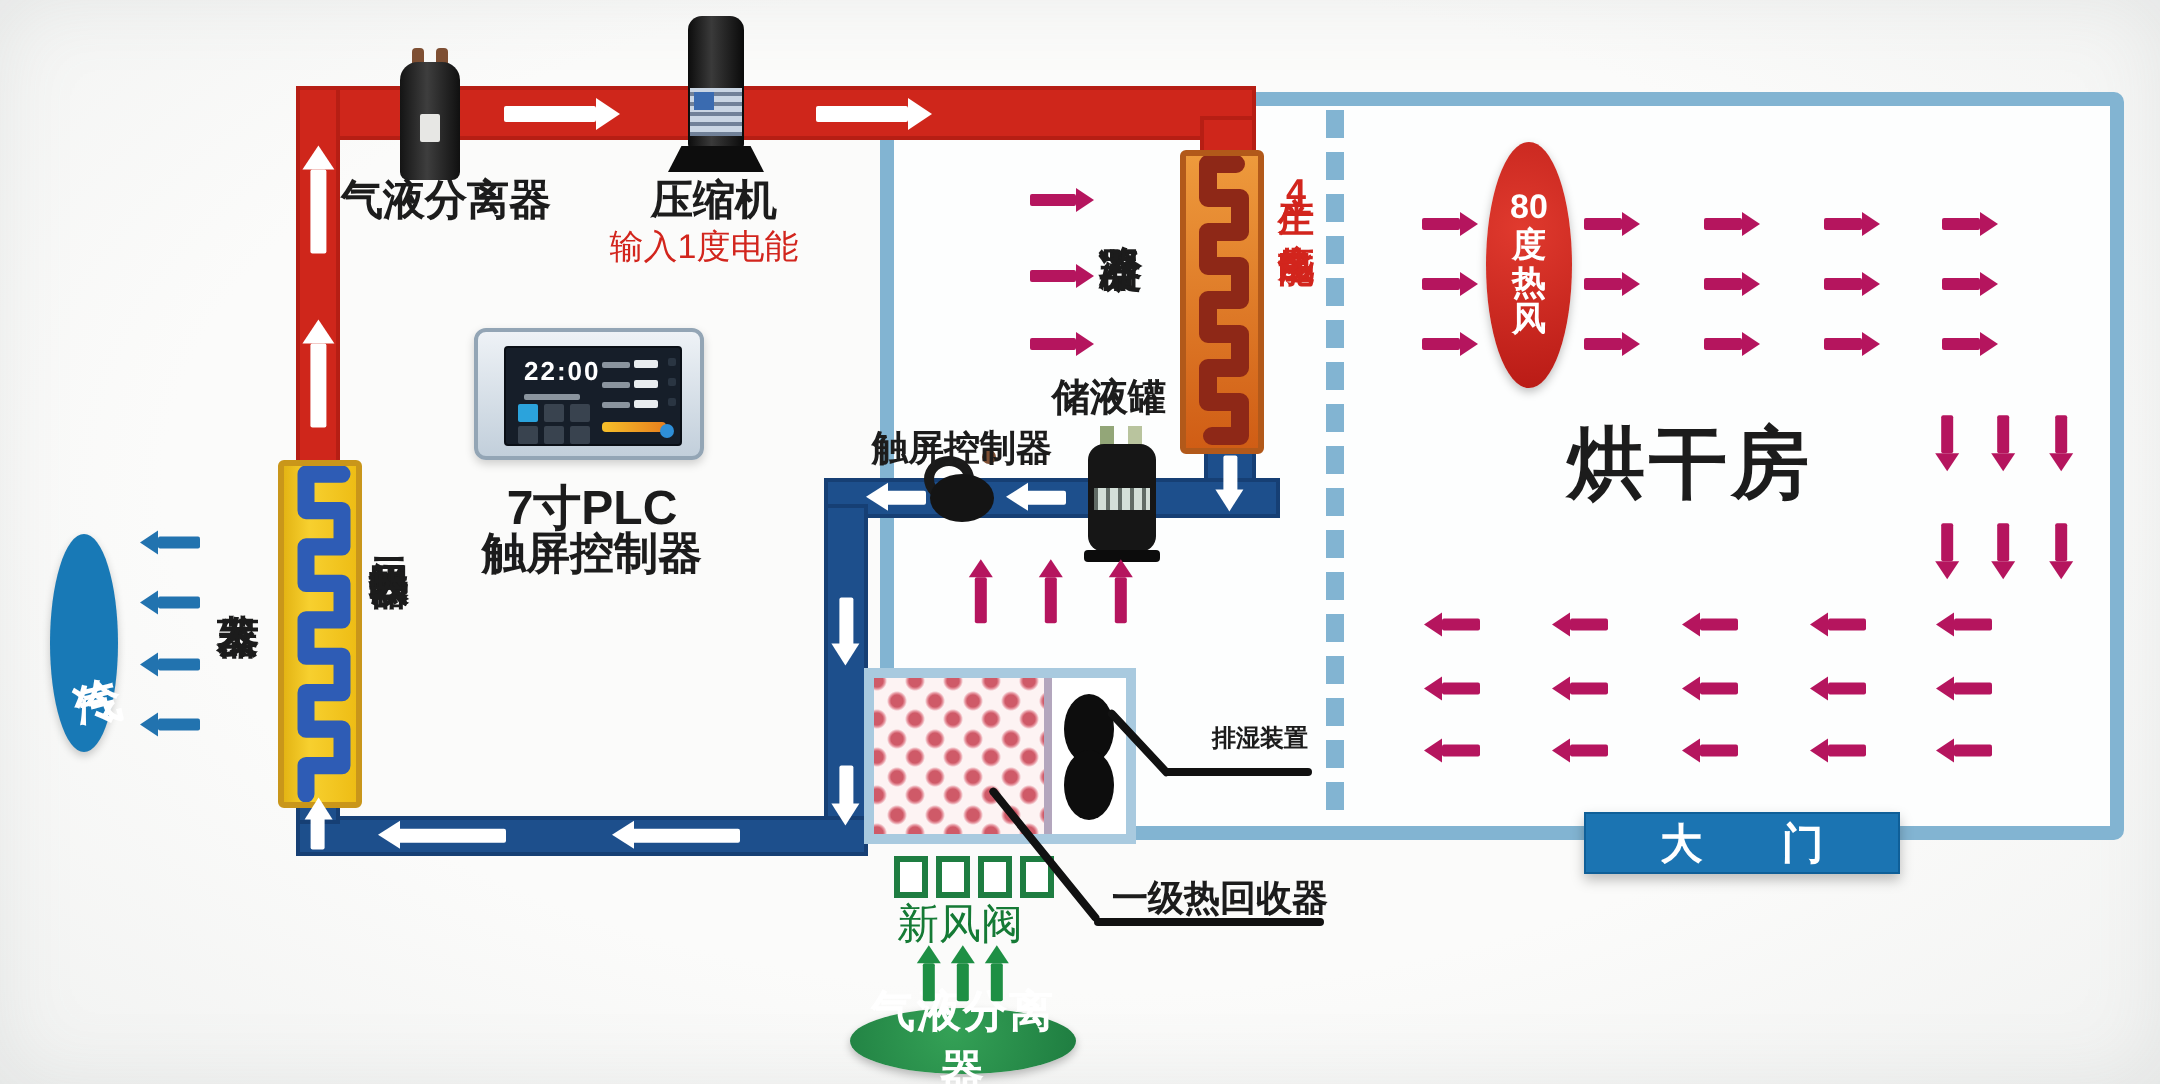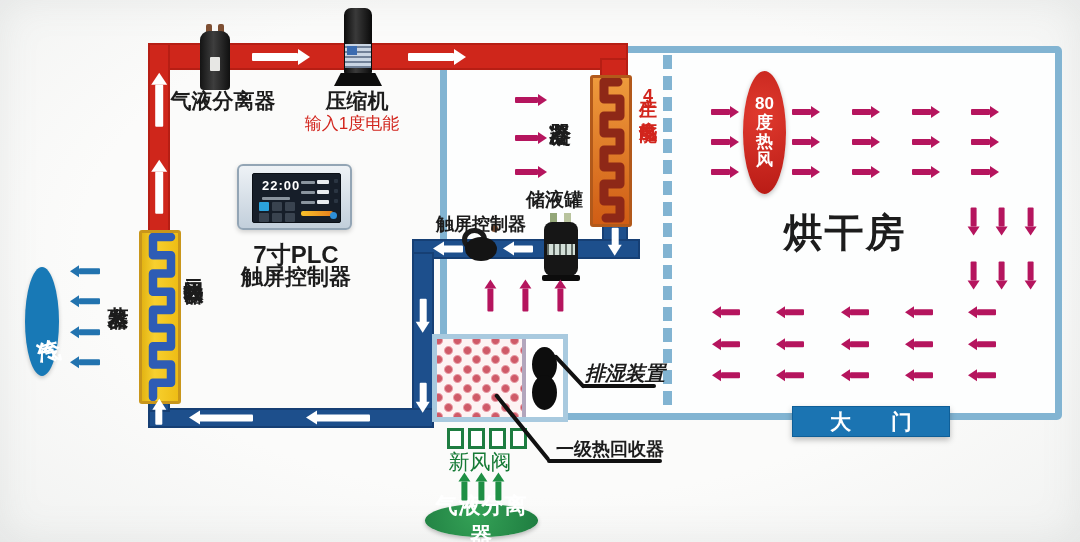--- a/index.html
+++ b/index.html
@@ -228,21 +228,21 @@
 
   <div class="abs lbl center" style="left:168px;top:90px;width:110px;font-size:21px;">气液分离器</div>
   <div class="abs lbl center" style="left:321px;top:90px;width:72px;font-size:21px;">压缩机</div>
   <div class="abs center" style="left:299px;top:112px;width:106px;font-size:17px;font-weight:400;color:var(--redtext,#d2251d);">输入1度电能</div>
   <div class="abs lbl center" style="left:238px;top:242px;width:116px;font-size:24px;">7寸PLC</div>
   <div class="abs lbl center" style="left:238px;top:265px;width:116px;font-size:22px;">触屏控制器</div>
   <div class="abs lbl vtext" style="left:549px;top:105px;font-size:22px;">冷凝器</div>
   <div class="abs vtext" style="left:636px;top:84px;font-size:18px;font-weight:700;color:var(--redtext,#d2251d);">产生4度电热能</div>
   <div class="abs lbl" style="left:526px;top:190px;font-size:19px;">储液罐</div>
   <div class="abs lbl" style="left:436px;top:215px;font-size:18px;">触屏控制器</div>
-  <div class="abs lbl" style="left:585px;top:363px;font-size:20px;font-style:italic;">排湿装置</div>
+  <div class="abs lbl" style="left:606px;top:363px;font-size:12px;">排湿装置</div>
   <div class="abs lbl" style="left:556px;top:440px;font-size:18px;">一级热回收器</div>
   <div class="abs lbl vtext" style="left:107px;top:290px;font-size:21px;">蒸发器</div>
   <div class="abs lbl vtext" style="left:183px;top:264px;font-size:20px;">二级热回收器</div>
   <div class="abs center" style="left:442px;top:448px;width:76px;font-size:21px;font-weight:400;color:var(--greentext,#157a35);">新风阀</div>
   <div class="abs lbl center" style="left:780px;top:213px;width:130px;font-size:39px;letter-spacing:2px;">烘干房</div>
 
   <div id="arrow-layer" class="abs" style="left:0;top:0;width:100%;height:100%;">
       <div class="arw" style="left: 132px; top: 91.2px; width: 54px; height: 17.6px; --t: 8px; --c: #ffffff; transform: rotate(270deg);"></div>
       <div class="arw" style="left: 132px; top: 178.2px; width: 54px; height: 17.6px; --t: 8px; --c: #ffffff; transform: rotate(270deg);"></div>
       <div class="arw" style="left: 252px; top: 48.2px; width: 58px; height: 17.6px; --t: 8px; --c: #ffffff; transform: rotate(0deg);"></div>

